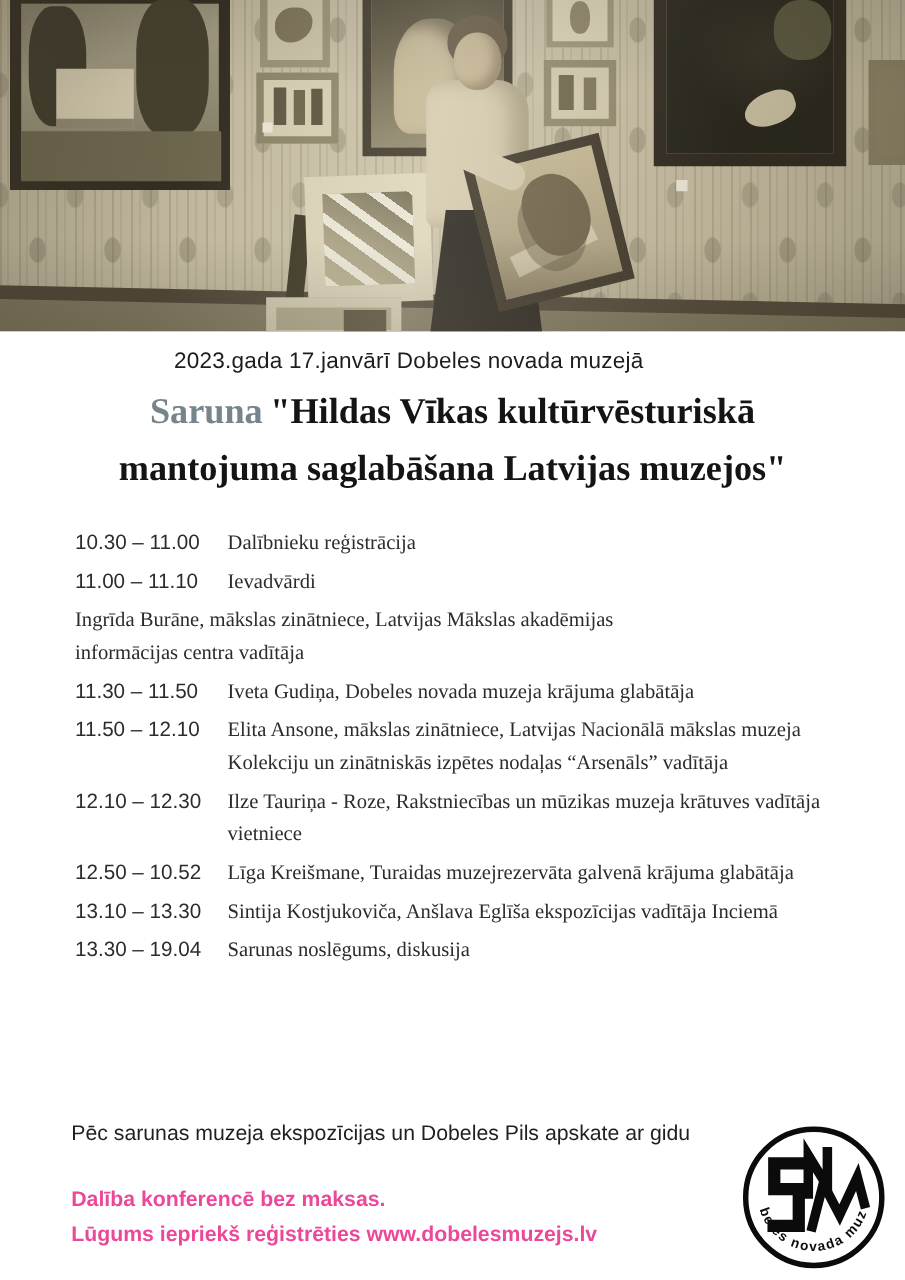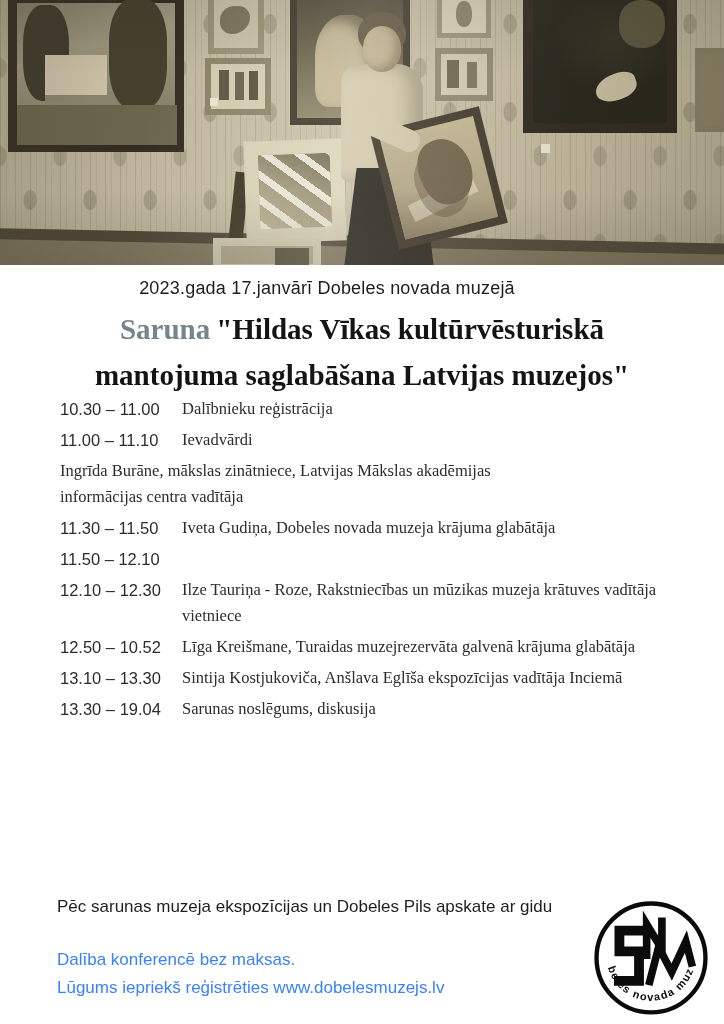--- a/index.html
+++ b/index.html
@@ -80,26 +80,26 @@
     border-radius:48% 52% 55% 45%;transform:rotate(-10deg);box-shadow:-8px 10px 0 rgba(70,60,40,.35);}
   .held .hl{position:absolute;left:12px;top:64px;width:70px;height:18px;background:rgba(240,234,212,.55);
     transform:rotate(-12deg);}
 
   
   .dateline{position:absolute;left:0;right:70px;top:278px;text-align:center;
     font-size:18px;color:#1d1d1d;letter-spacing:.2px;}
   .title{position:absolute;left:52px;right:52px;top:306px;text-align:center;
     font-family:"Liberation Serif",serif;font-size:29px;line-height:46px;font-weight:700;color:#141414;}
   .title .saruna{font-weight:700;color:#76848b;padding-right:6px;}
-  .schedule{position:absolute;left:60px;top:396px;width:610px;}
+  .schedule{position:absolute;left:60px;top:421px;width:610px;}
   .row{display:flex;margin-bottom:5px;line-height:26px;font-size:16.5px;color:#2c2c2c;}
   .time{flex:0 0 122px;white-space:nowrap;}
   .desc{flex:0 1 auto;max-width:478px;font-family:Liberation Serif, serif;}
   .after-note{position:absolute;left:57px;top:893px;font-size:17px;color:#1f1f1f;line-height:28px;}
-  .footer{position:absolute;left:57px;top:946px;font-size:17px;color:#3b82f6;line-height:28px;}
+  .footer{position:absolute;left:57px;top:946px;font-size:17px;color:#ec4899;line-height:28px;font-weight:bold;}
 
   
   .logo{position:absolute;left:585px;top:898px;width:132px;height:122px;}
 </style>
 </head>
 <body>
 
 <div class="poster">
 
   <div class="photo">
@@ -170,20 +170,21 @@
     </div>
     <div class="row">
       <div class="desc">Ingrīda Burāne, mākslas zinātniece, Latvijas Mākslas akadēmijas informācijas centra vadītāja</div>
     </div>
     <div class="row">
       <div class="time">11.30 – 11.50</div>
       <div class="desc">Iveta Gudiņa, Dobeles novada muzeja krājuma glabātāja</div>
     </div>
     <div class="row">
       <div class="time">11.50 – 12.10</div>
+      <div class="desc">Elita Ansone, mākslas zinātniece, Latvijas Nacionālā mākslas muzeja Kolekciju un zinātniskās izpētes nodaļas “Arsenāls” vadītāja</div>
     </div>
     <div class="row">
       <div class="time">12.10 – 12.30</div>
       <div class="desc">Ilze Tauriņa - Roze, Rakstniecības un mūzikas  muzeja krātuves vadītāja vietniece</div>
     </div>
     <div class="row">
       <div class="time">12.50 – 10.52</div>
       <div class="desc">Līga Kreišmane, Turaidas muzejrezervāta galvenā krājuma glabātāja</div>
     </div>
     <div class="row">

